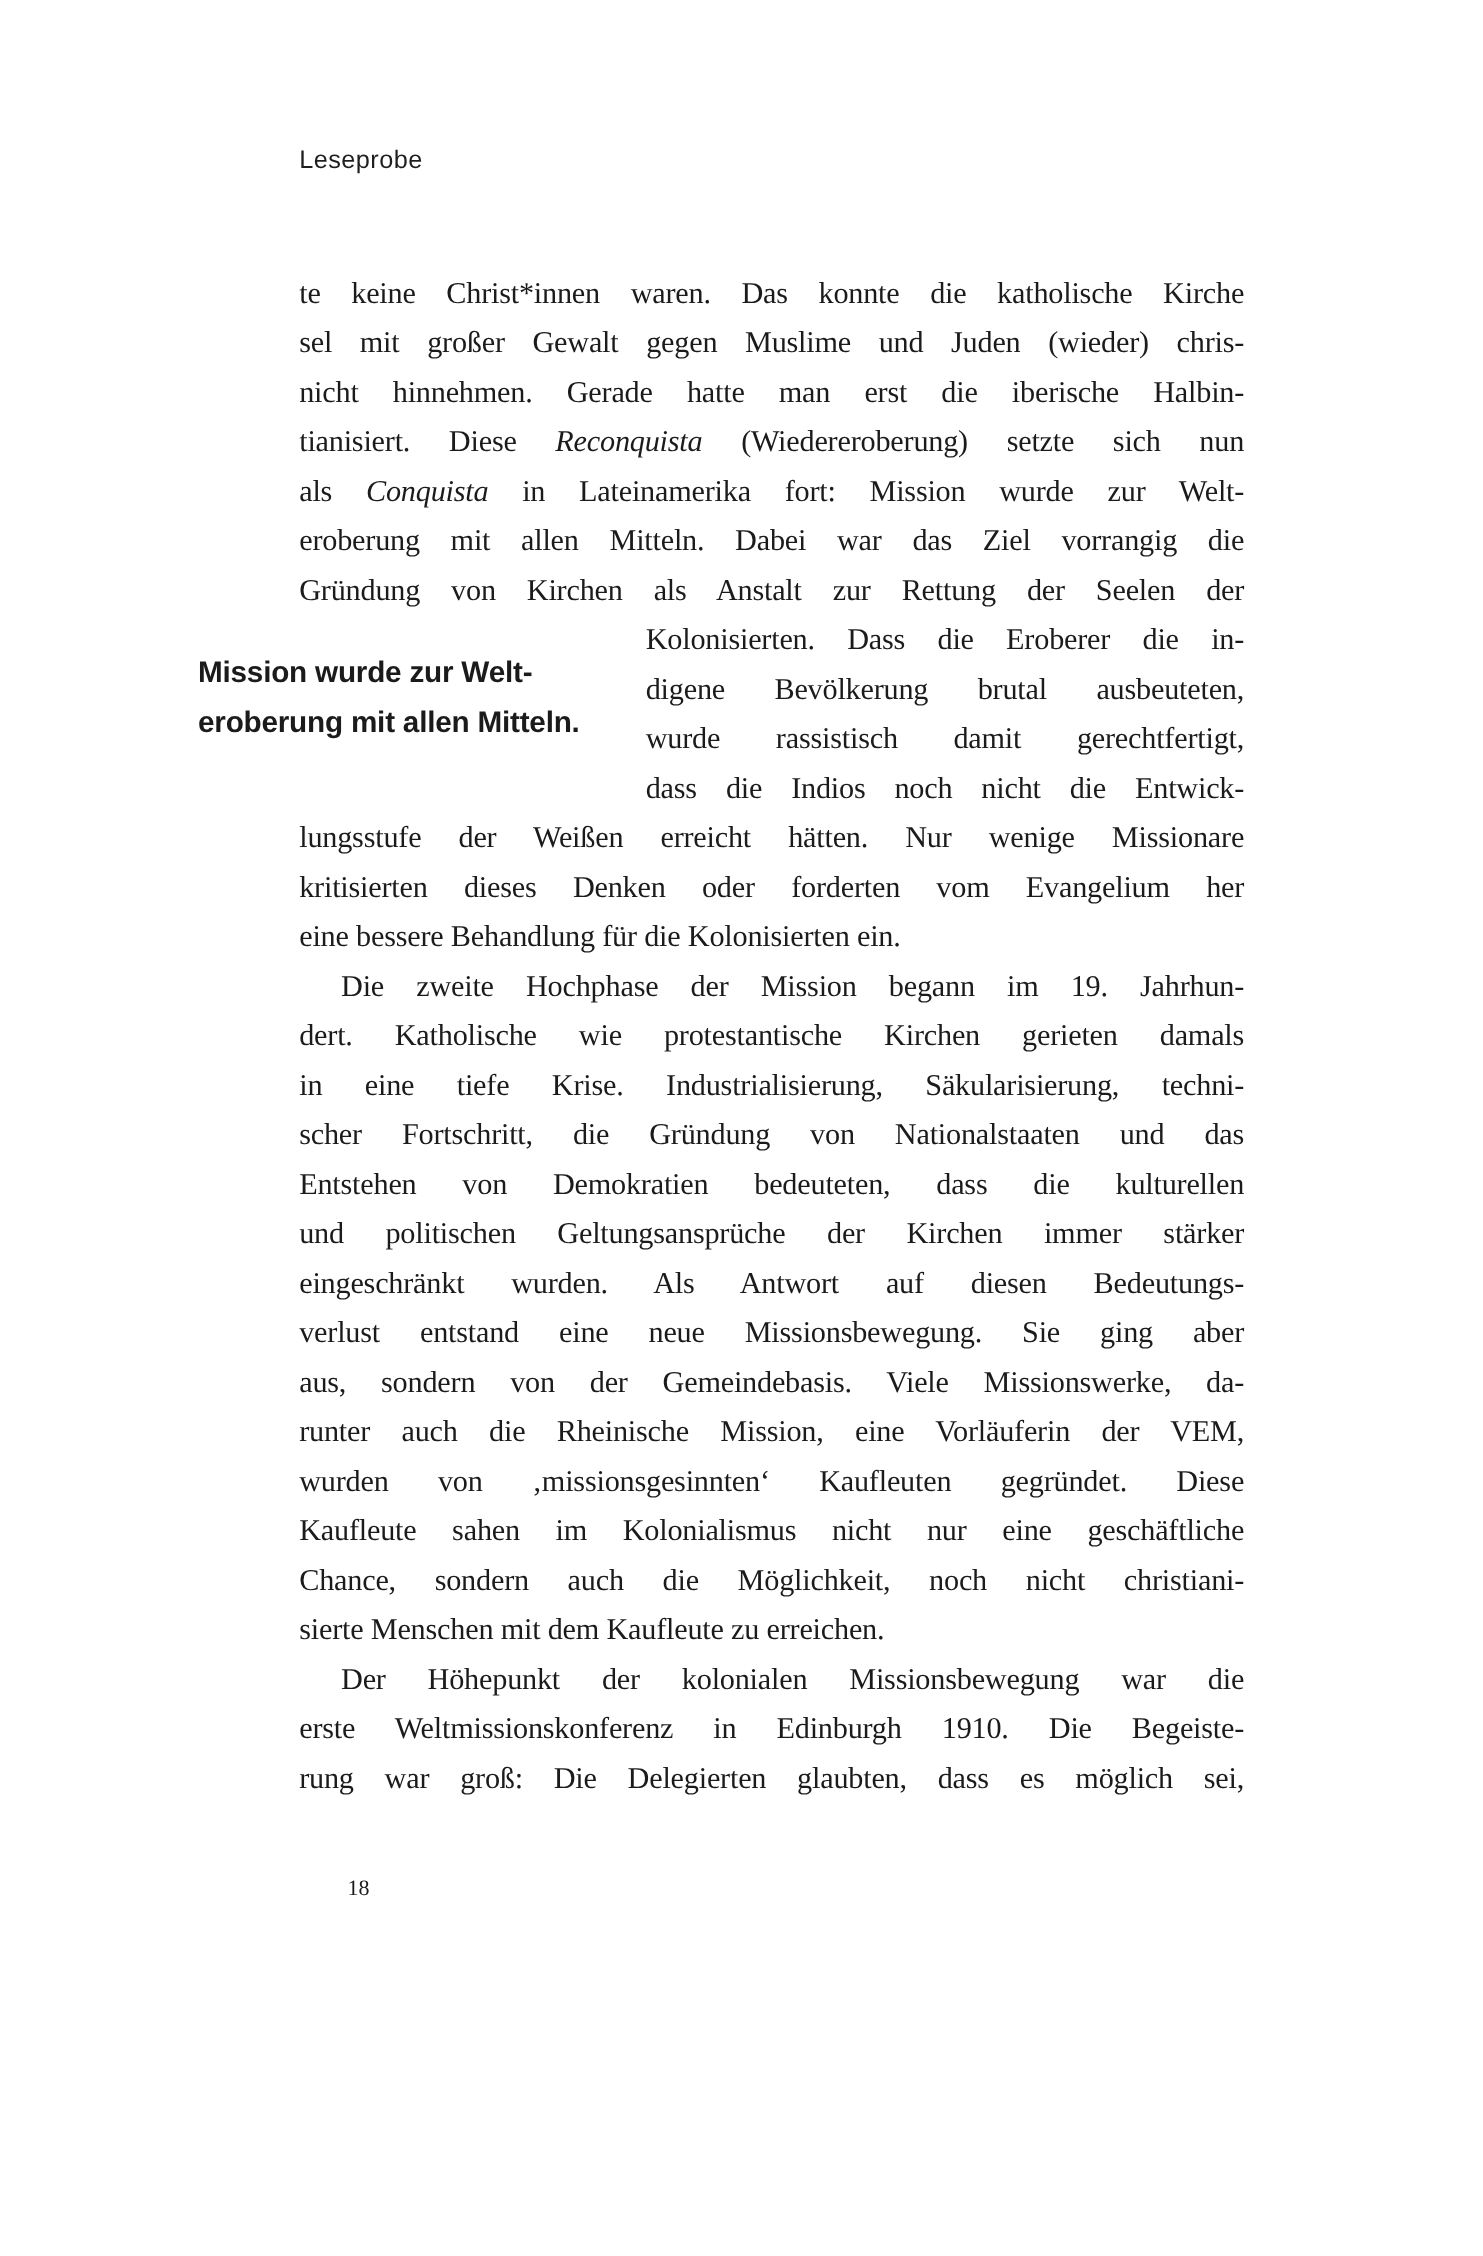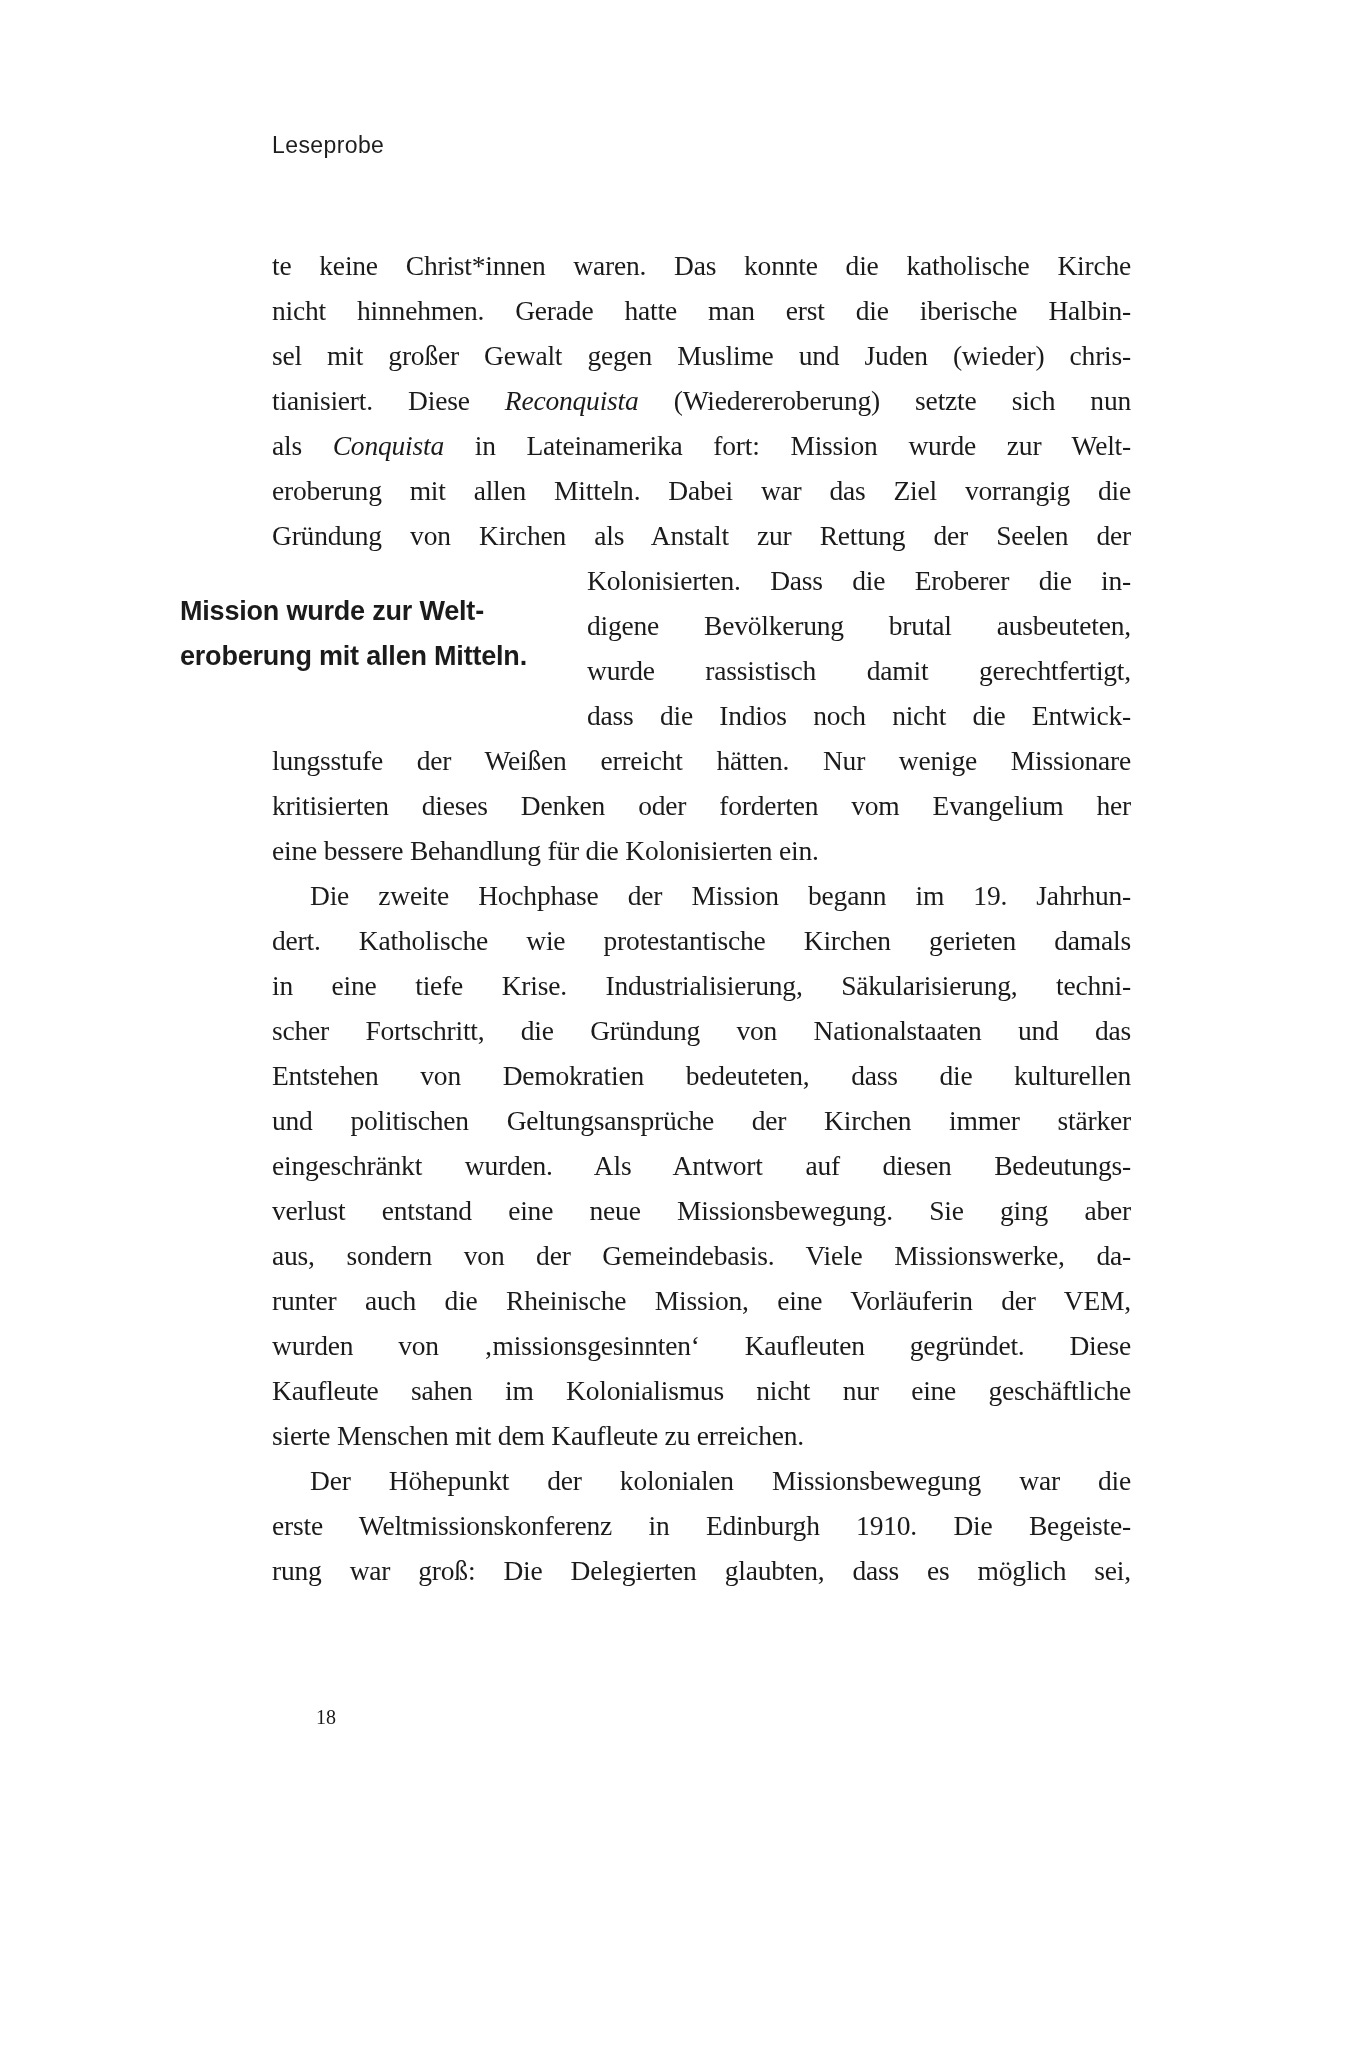--- a/index.html
+++ b/index.html
@@ -62,22 +62,22 @@
 
   <div class="section-label">Leseprobe</div>
 
   <div class="margin-note">
     <div>Mission wurde zur Welt-</div>
     <div>eroberung mit allen Mitteln.</div>
   </div>
 
   <div class="body-text">
     <div class="line">te keine Christ*innen waren. Das konnte die katholische Kirche</div>
+    <div class="line">sel mit großer Gewalt gegen Muslime und Juden (wieder) chris-</div>
     <div class="line">nicht hinnehmen. Gerade hatte man erst die iberische Halbin-</div>
-    <div class="line">sel mit großer Gewalt gegen Muslime und Juden (wieder) chris-</div>
     <div class="line"><span>tianisiert. Diese </span><span class="italic">Reconquista</span><span> (Wiedereroberung) setzte sich nun</span></div>
     <div class="line"><span>als </span><span class="italic">Conquista</span><span> in Lateinamerika fort: Mission wurde zur Welt-</span></div>
     <div class="line">eroberung mit allen Mitteln. Dabei war das Ziel vorrangig die</div>
     <div class="line">Gründung von Kirchen als Anstalt zur Rettung der Seelen der</div>
     <div class="line inset">Kolonisierten. Dass die Eroberer die in-</div>
     <div class="line inset">digene Bevölkerung brutal ausbeuteten,</div>
     <div class="line inset">wurde rassistisch damit gerechtfertigt,</div>
     <div class="line inset">dass die Indios noch nicht die Entwick-</div>
     <div class="line">lungsstufe der Weißen erreicht hätten. Nur wenige Missionare</div>
     <div class="line">kritisierten dieses Denken oder forderten vom Evangelium her</div>
@@ -87,20 +87,21 @@
     <div class="line">in eine tiefe Krise. Industrialisierung, Säkularisierung, techni-</div>
     <div class="line">scher Fortschritt, die Gründung von Nationalstaaten und das</div>
     <div class="line">Entstehen von Demokratien bedeuteten, dass die kulturellen</div>
     <div class="line">und politischen Geltungsansprüche der Kirchen immer stärker</div>
     <div class="line">eingeschränkt wurden. Als Antwort auf diesen Bedeutungs-</div>
     <div class="line">verlust entstand eine neue Missionsbewegung. Sie ging aber</div>
     <div class="line">aus, sondern von der Gemeindebasis. Viele Missionswerke, da-</div>
     <div class="line">runter auch die Rheinische Mission, eine Vorläuferin der VEM,</div>
     <div class="line">wurden von ‚missionsgesinnten‘ Kaufleuten gegründet. Diese</div>
     <div class="line">Kaufleute sahen im Kolonialismus nicht nur eine geschäftliche</div>
+    <div class="line">Chance, sondern auch die Möglichkeit, noch nicht christiani-</div>
     <div class="line flush">sierte Menschen mit dem Kaufleute zu erreichen.</div>
     <div class="line pindent">Der Höhepunkt der kolonialen Missionsbewegung war die</div>
     <div class="line">erste Weltmissionskonferenz in Edinburgh 1910. Die Begeiste-</div>
     <div class="line">rung war groß: Die Delegierten glaubten, dass es möglich sei,</div>
   </div>
 
   <div class="page-number">18</div>
 
 </div>
 

